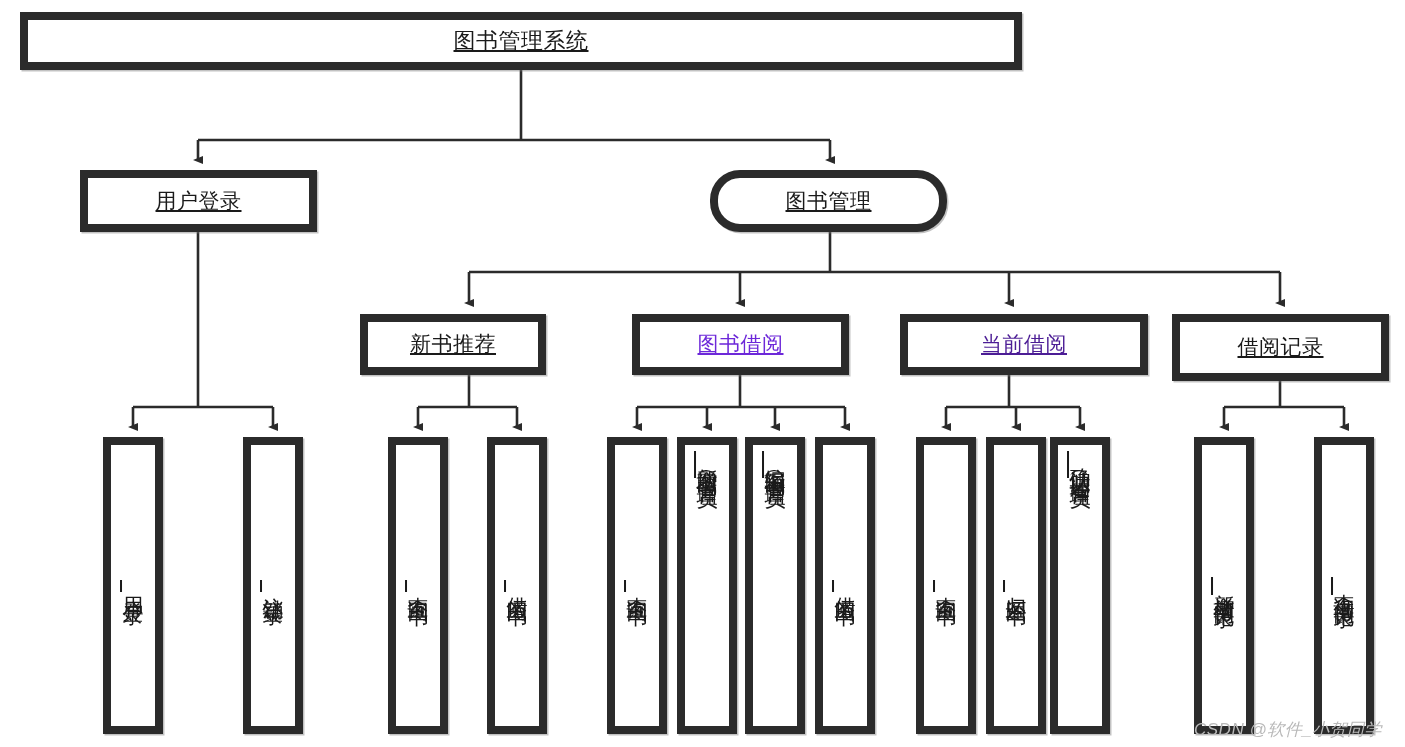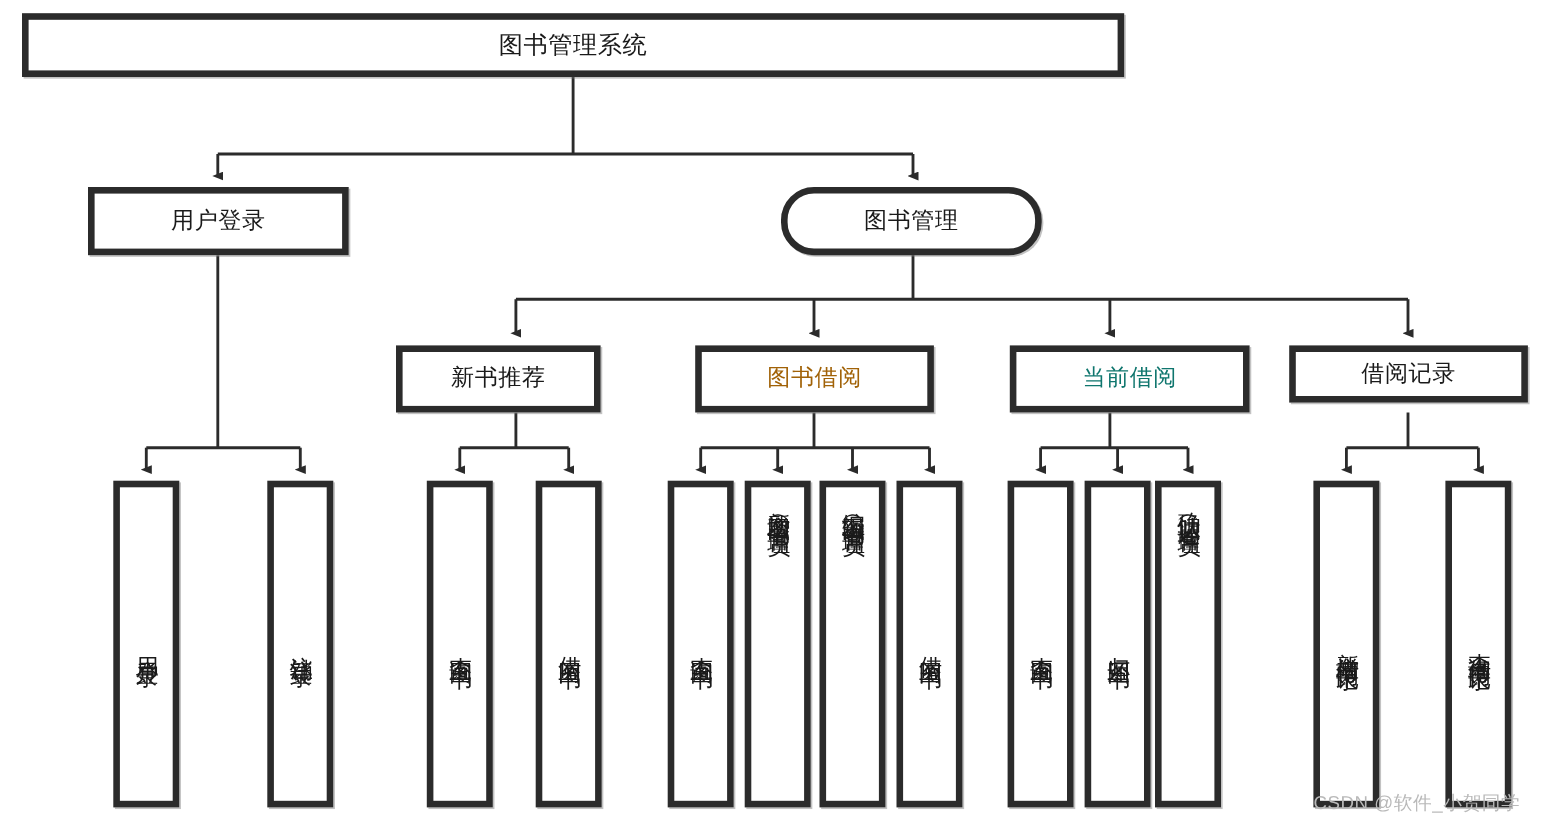--- a/index.html
+++ b/index.html
@@ -22,26 +22,27 @@
     left: 0;
     top: 0;
     width: 1405px;
     height: 747px;
     pointer-events: none;
   }
   .node {
     position: absolute;
     box-sizing: border-box;
     background: #ffffff;
-    border: 6px solid #0f172a;
+    border: 8px solid #0f172a;
     display: flex;
     align-items: center;
     justify-content: center;
     color: #1a1a1a;
     box-shadow: 1.5px 1.5px 0 rgba(120,120,120,0.45);
+    text-decoration: underline;
   }
   .node-label {
     display: block;
     text-align: center;
     line-height: 1.18;
     white-space: nowrap;
   }
   
   .node.horiz .node-label {
     font-size: 21px;
@@ -67,20 +68,21 @@
   .node.vert.mid .node-label {
     align-self: center;
   }
   .watermark {
     position: absolute;
     color: #b9b9b9;
     font-size: 17px;
     letter-spacing: 0.5px;
     white-space: nowrap;
     user-select: none;
+    font-style: italic;
   }
 </style>
 </head>
 <body>
 
 <div id="canvas" style="background: rgb(255, 255, 255);">
 
   <svg class="connectors" viewBox="0 0 1405 747" xmlns="http://www.w3.org/2000/svg">
     <defs>
       <marker id="arrow" markerWidth="10" markerHeight="10" refX="4" refY="5" orient="auto" markerUnits="userSpaceOnUse">
@@ -141,27 +143,27 @@
   <div class="node horiz" style="left: 80px; top: 170px; width: 237px; height: 62px; border-color: rgb(43, 43, 43); background: rgb(255, 255, 255); color: rgb(26, 26, 26);">
     <span class="node-label">用户登录</span>
   </div>
   <div class="node horiz" style="left: 710px; top: 170px; width: 237px; height: 62px; border-color: rgb(43, 43, 43); background: rgb(255, 255, 255); color: rgb(26, 26, 26); border-radius: 30px;">
     <span class="node-label">图书管理</span>
   </div>
 
   <div class="node horiz" style="left: 360px; top: 314px; width: 186px; height: 61px; border-color: rgb(43, 43, 43); background: rgb(255, 255, 255); color: rgb(26, 26, 26);">
     <span class="node-label">新书推荐</span>
   </div>
-  <div class="node horiz" style="left: 632px; top: 314px; width: 217px; height: 61px; border-color: rgb(43, 43, 43); background: rgb(255, 255, 255); color: #a16207;">
+  <div class="node horiz" style="left: 632px; top: 314px; width: 217px; height: 61px; border-color: rgb(43, 43, 43); background: rgb(255, 255, 255); color: #6d28d9;">
     <span class="node-label">图书借阅</span>
   </div>
-  <div class="node horiz" style="left: 900px; top: 314px; width: 218px; height: 61px; border-color: rgb(43, 43, 43); background: rgb(255, 255, 255); color: #0f766e; margin-left: 18px;">
+  <div class="node horiz" style="left: 900px; top: 314px; width: 248px; height: 61px; border-color: rgb(43, 43, 43); background: rgb(255, 255, 255); color: #4c1d95;">
     <span class="node-label">当前借阅</span>
   </div>
-  <div class="node horiz" style="left: 1172px; top: 314px; width: 217px; height: 52px; border-color: rgb(43, 43, 43); background: rgb(255, 255, 255); color: rgb(26, 26, 26);">
+  <div class="node horiz" style="left: 1172px; top: 314px; width: 217px; height: 67px; border-color: rgb(43, 43, 43); background: rgb(255, 255, 255); color: rgb(26, 26, 26);">
     <span class="node-label">借阅记录</span>
   </div>
 
   <div class="node vert mid" style="left: 103px; top: 437px; width: 60px; height: 297px; border-color: rgb(43, 43, 43); background: rgb(255, 255, 255); color: rgb(26, 26, 26);">
     <span class="node-label">用户登录</span>
   </div>
   <div class="node vert mid" style="left: 243px; top: 437px; width: 60px; height: 297px; border-color: rgb(43, 43, 43); background: rgb(255, 255, 255); color: rgb(26, 26, 26);">
     <span class="node-label">注销登录</span>
   </div>
 

